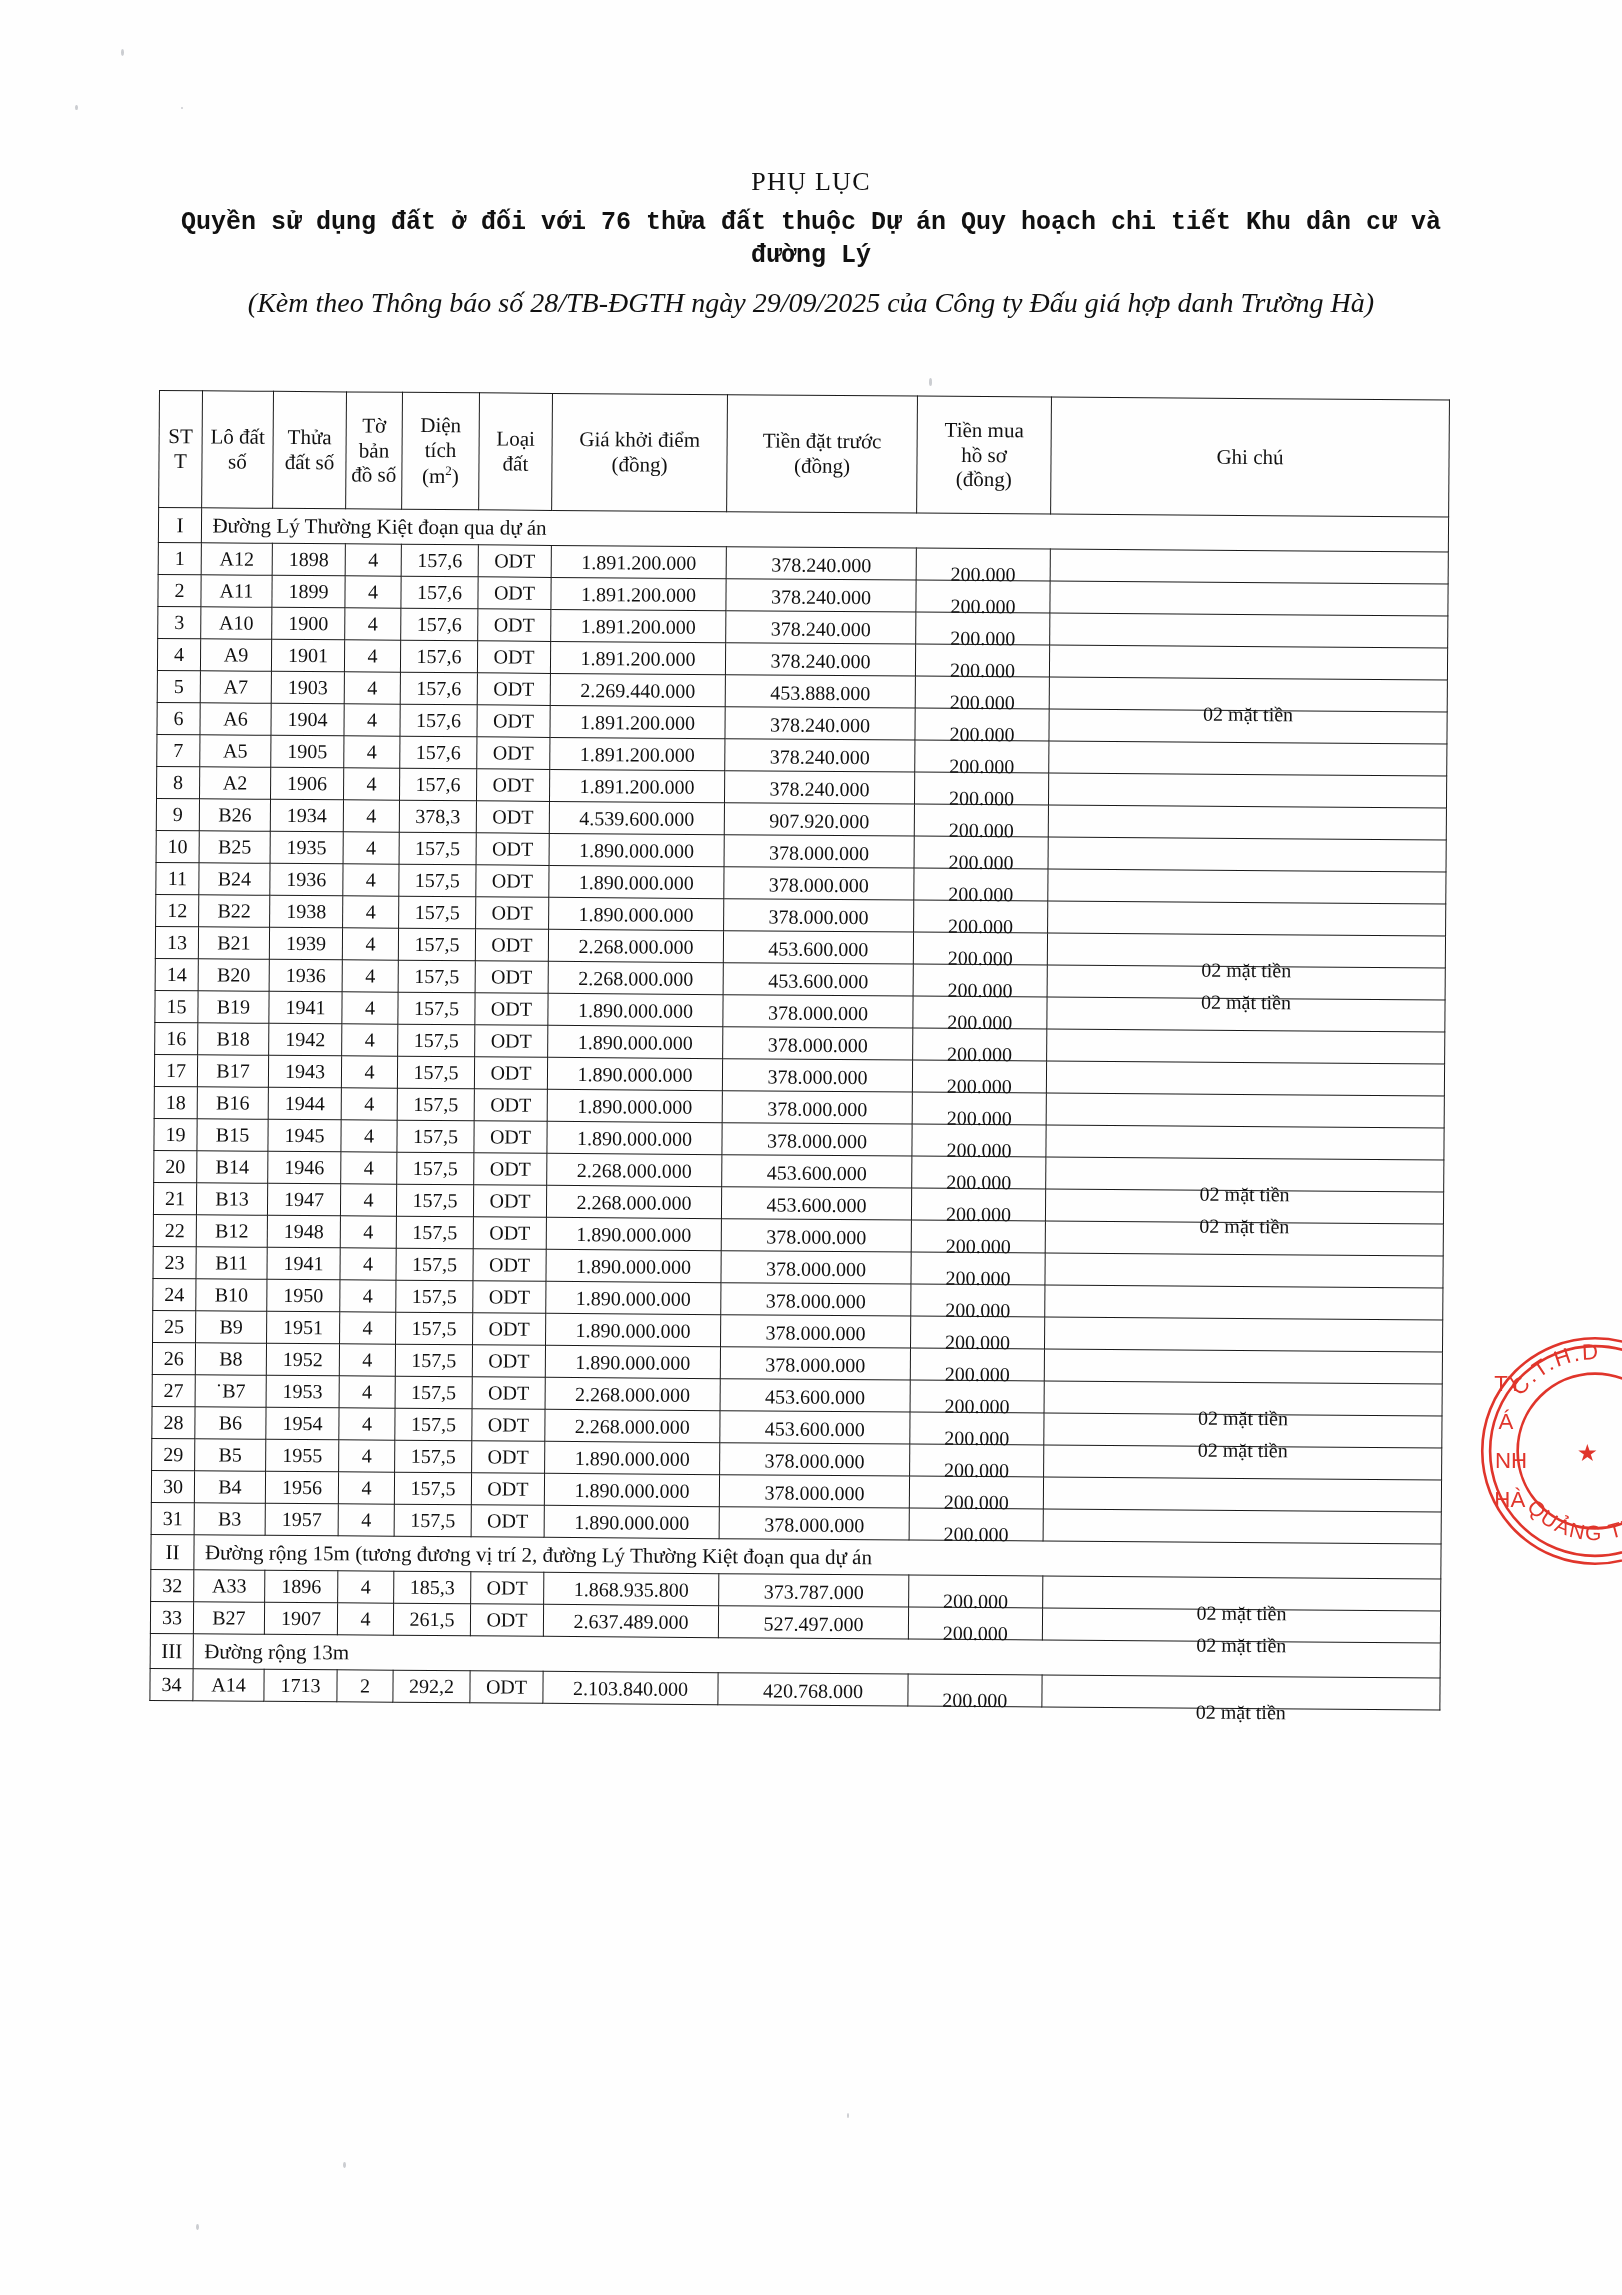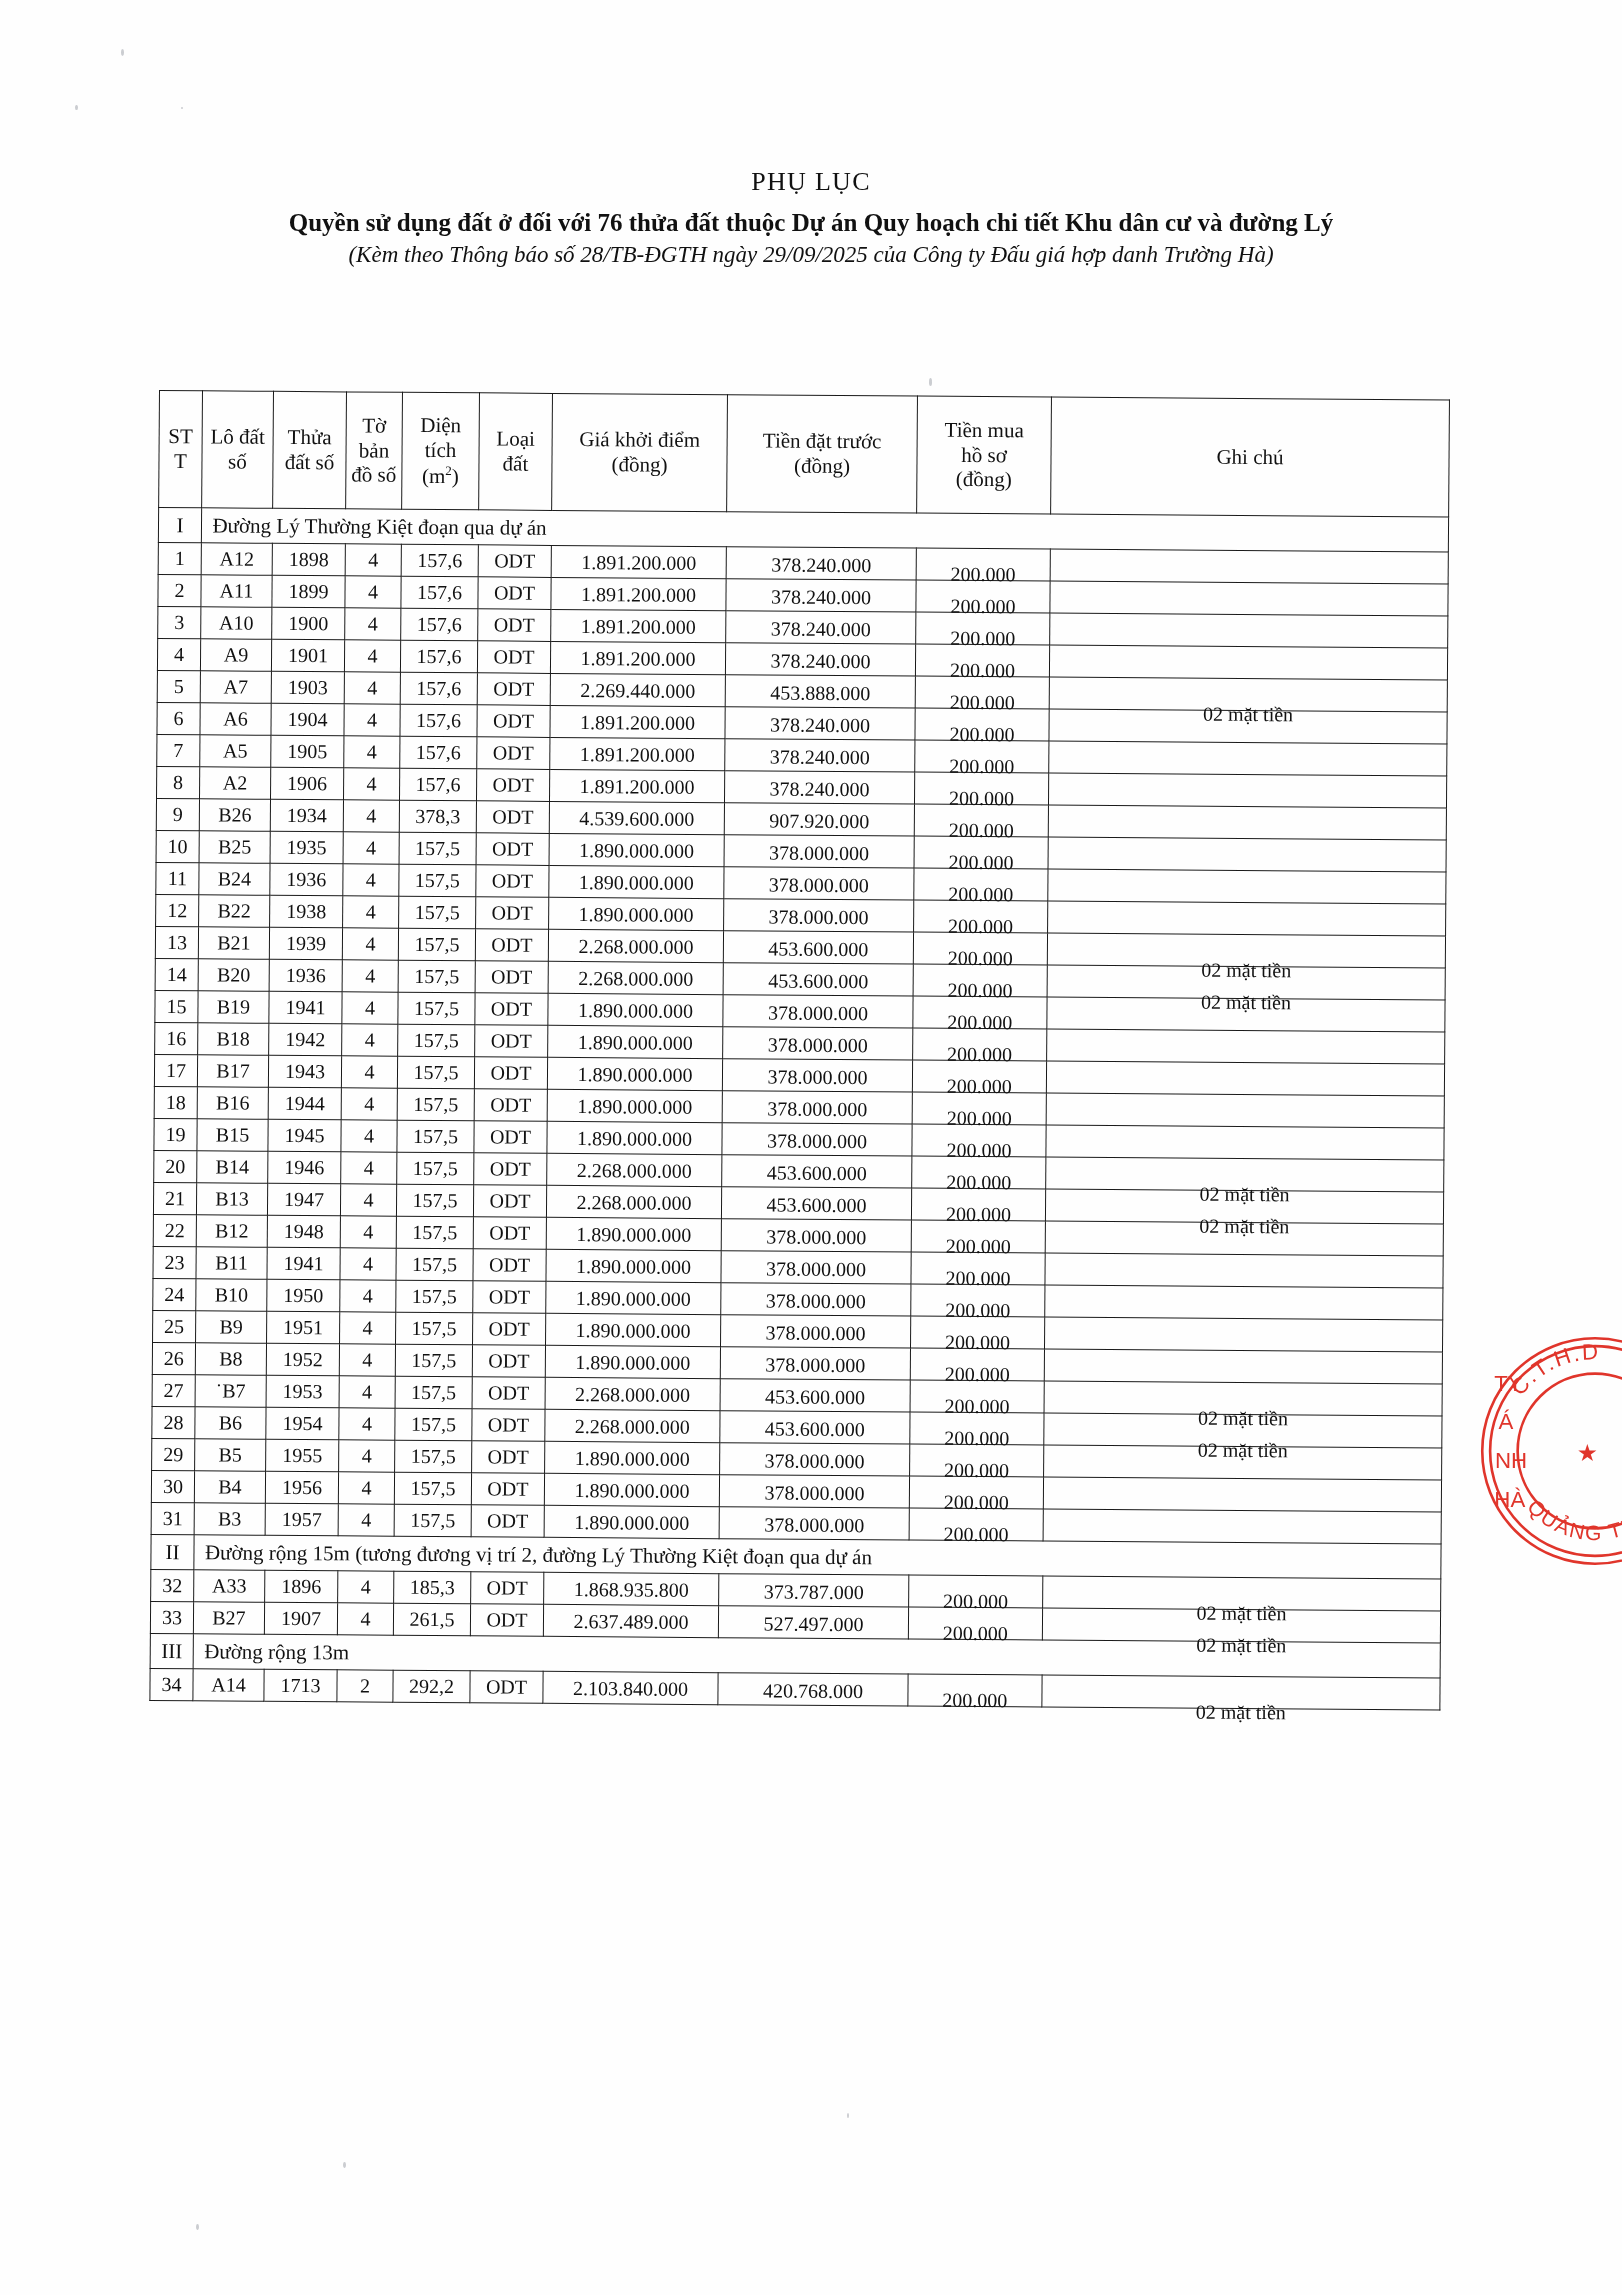--- a/index.html
+++ b/index.html
@@ -23,26 +23,26 @@
     position:absolute;left:0;right:0;top:167px;
     text-align:center;
   }
   .doc-title{
     font-size:26px;letter-spacing:1.3px;font-weight:400;
     margin:0 0 9.2px 0;
     text-align:center;
   }
   .doc-sub{
     font-size:25px;font-weight:700;line-height:1.33;
-    margin:0 auto;width:1282px;
+    margin:0 auto;width:1282px;font-family:Liberation Mono, monospace;
   }
   .doc-sub .ln{display:block;}
   .doc-note{
-    font-size:23px;font-style:italic;font-weight:400;
-    margin-top:3px;
+    font-size:28px;font-style:italic;font-weight:400;
+    margin-top:14px;
   }
 
   
   .tbl-wrap{
     position:absolute;left:159px;top:390px;width:1291px;
     transform:rotate(0.42deg);
     transform-origin:0 0;
   }
   table{
     border-collapse:collapse;width:100%;

